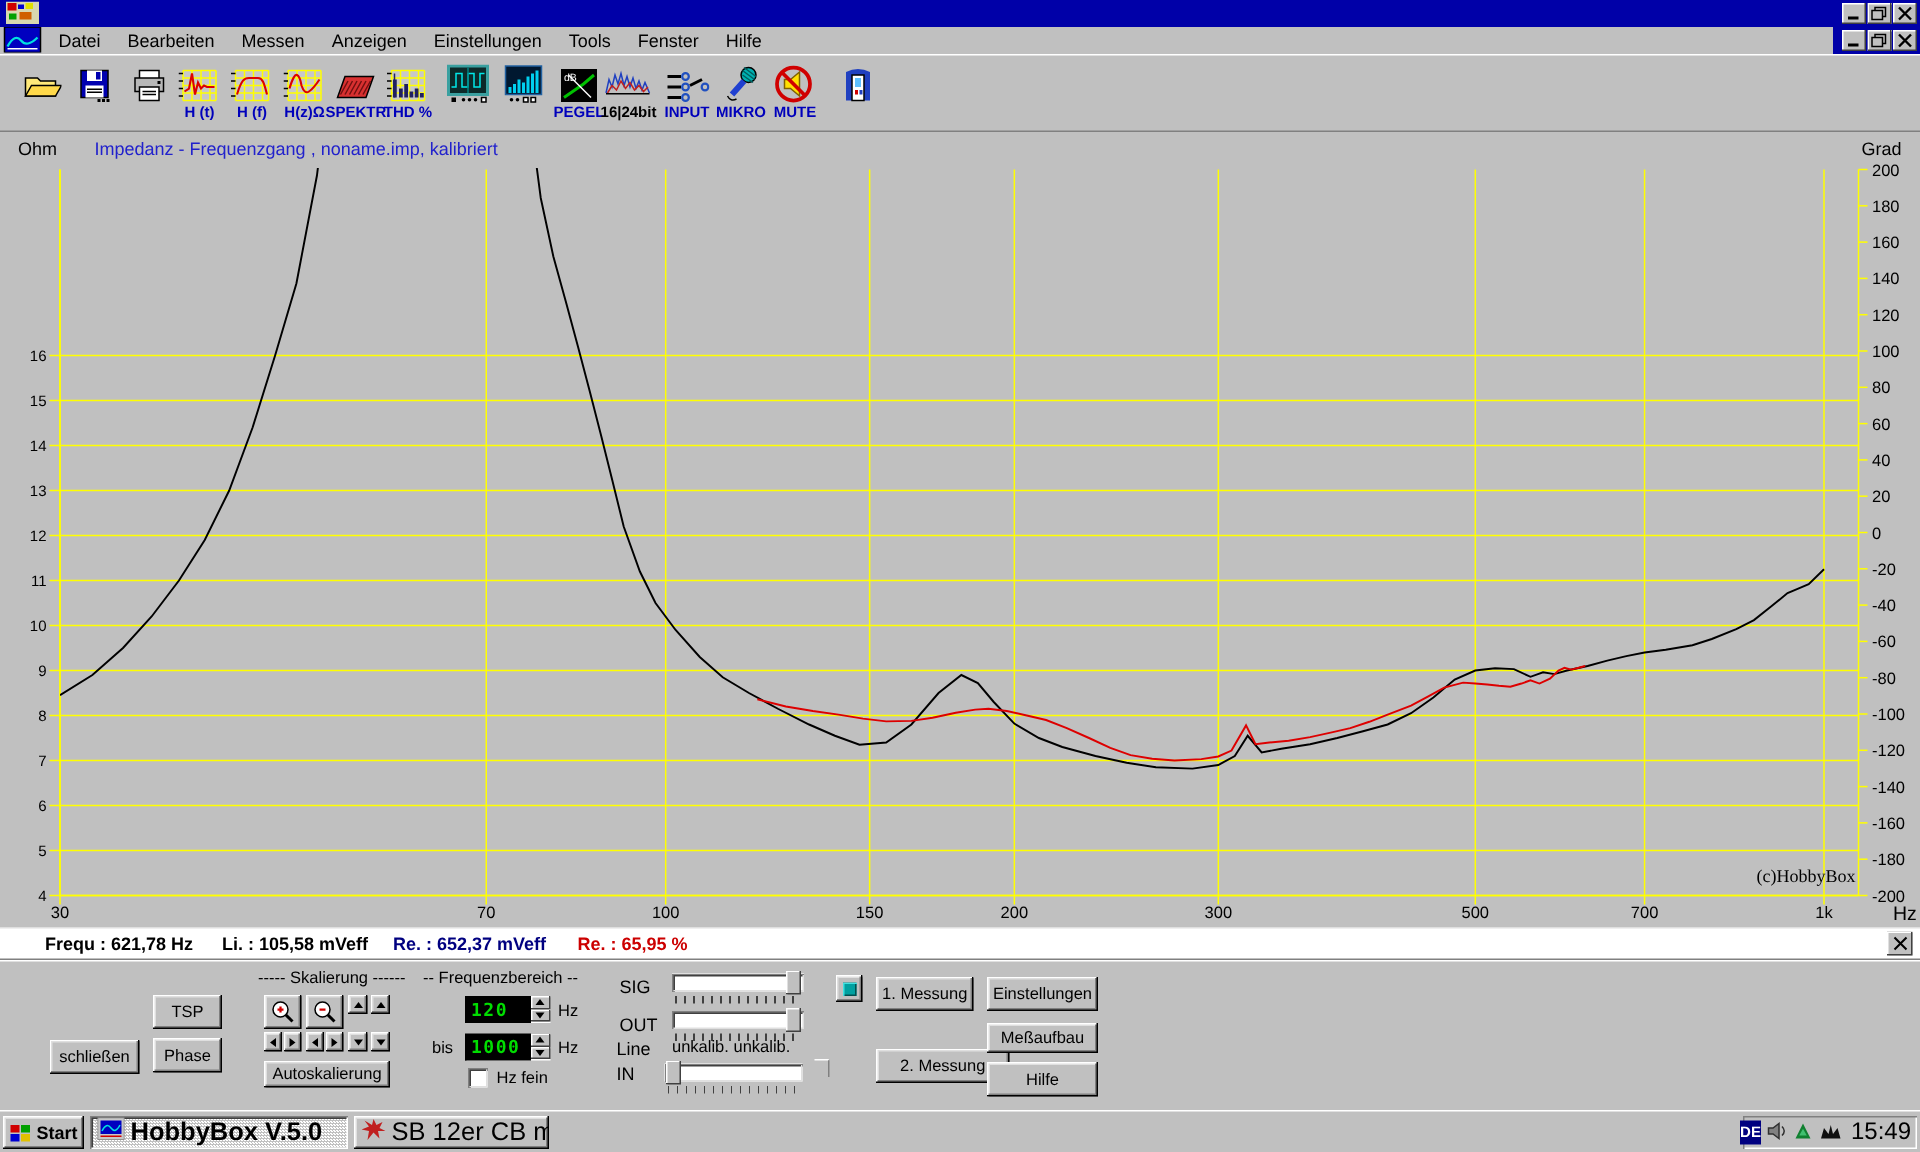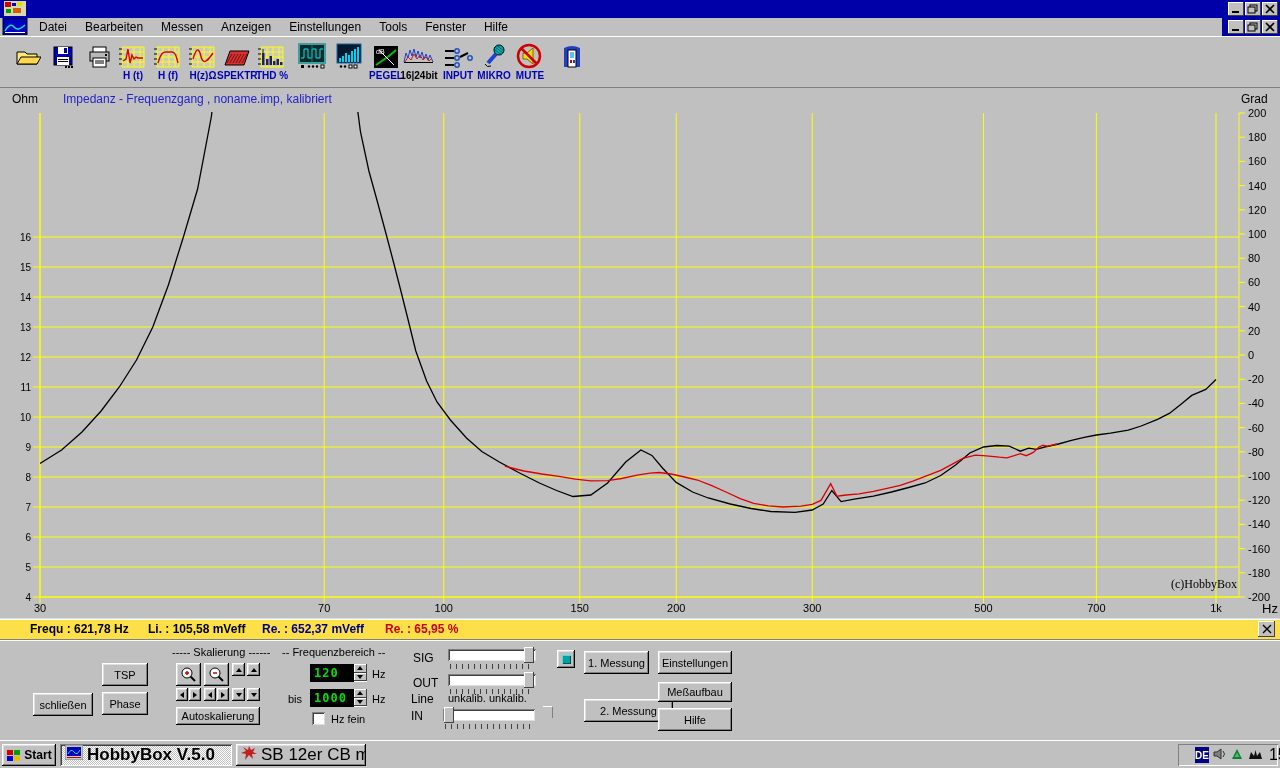--- a/index.html
+++ b/index.html
@@ -25,21 +25,21 @@
   .toolbar{position:absolute;left:0;top:36px;width:1280px;height:52px;background:#c0c0c0;
            box-shadow:inset 0 1px 0 #fff,inset 0 -1px 0 #808080;}
   .tool{position:absolute;top:6px;width:40px;text-align:center;}
   .tool .ticon{height:27px;display:flex;align-items:flex-end;justify-content:center;}
   .tool .tlabel{font-size:10px;font-weight:bold;margin-top:1px;white-space:nowrap;}
   
   .chartarea{position:absolute;left:0;top:88px;width:1280px;height:530px;background:#c0c0c0;}
   .chart-label{position:absolute;font-size:12px;color:#000;}
   .chart-title{position:absolute;left:63px;top:4px;font-size:12px;color:#2222cc;}
   
-  .statusbar{position:absolute;left:0;top:618px;width:1280px;height:22px;background:#fde047;
+  .statusbar{position:absolute;left:0;top:618px;width:1280px;height:22px;background:#ffffff;
              box-shadow:inset 0 1px 0 #dfdfdf,inset 0 2px 0 #fff,inset 0 -1px 0 #808080;}
   .statusfield{position:absolute;top:4px;font-weight:bold;font-size:12px;white-space:pre;}
   
   .panel{position:absolute;left:0;top:640px;width:1280px;height:100px;background:#c0c0c0;box-shadow:inset 0 1px 0 #fff;}
   .plabel{position:absolute;font-size:11px;white-space:nowrap;}
   .lcd{background:#000;color:#00dd00;font-family:"DejaVu Sans Mono",monospace;font-weight:bold;font-size:12px;
        display:flex;align-items:center;padding-left:4px;letter-spacing:1px;}
   .lcdwrap{box-shadow:inset 1px 1px 0 #808080,inset -1px -1px 0 #fff;display:flex;}
   .spincol{display:flex;flex-direction:column;width:14px;}
   .spinbtn{height:8.5px;display:flex;align-items:center;justify-content:center;}
@@ -50,22 +50,22 @@
   .slider-track{position:absolute;height:12px;background:#fff;box-shadow:inset 1px 1px 0 #808080,inset -1px -1px 0 #dfdfdf,inset 2px 2px 0 #404040;}
   .slider-thumb{position:absolute;top:-2px;width:10px;height:16px;}
   .ticksrow{position:absolute;height:5px;background-image:repeating-linear-gradient(90deg,#404040 0 1px,transparent 1px 6px);}
   .checkbox{position:absolute;width:13px;height:13px;background:#fff;box-shadow:inset 1px 1px 0 #808080,inset -1px -1px 0 #dfdfdf,inset 2px 2px 0 #404040;}
   
   .taskbar{position:absolute;left:0;top:740px;width:1280px;height:28px;background:#c0c0c0;box-shadow:inset 0 1px 0 #fff;}
   .startbtn{position:absolute;left:2px;top:4px;width:54px;height:22px;font-weight:bold;font-size:12px;gap:3px;}
   .taskbtn{position:absolute;top:4px;height:22px;display:flex;align-items:center;gap:4px;padding:0 5px;font-size:17px;box-sizing:border-box;white-space:nowrap;overflow:hidden;}
   .taskbtn.active{font-weight:bold;box-shadow:inset 1px 1px 0 #808080,inset -1px -1px 0 #fff,inset 2px 2px 0 #404040;
                   background:repeating-conic-gradient(#fff 0% 25%,#c0c0c0 0% 50%) 0 0/2px 2px;}
-  .tray{position:absolute;right:2px;top:4px;width:100px;height:22px;box-shadow:inset 1px 1px 0 #808080,inset -1px -1px 0 #fff;
-        display:flex;align-items:center;gap:3px;padding:0 17px;box-sizing:border-box;}
+  .tray{position:absolute;right:2px;top:4px;width:116px;height:22px;box-shadow:inset 1px 1px 0 #808080,inset -1px -1px 0 #fff;
+        display:flex;align-items:center;gap:3px;padding:0 4px;box-sizing:border-box;justify-content:flex-end;}
   .de-badge{width:18px;height:16px;background:#000080;color:#fff;font-size:10px;font-weight:bold;display:flex;align-items:center;justify-content:center;}
   .tray-time{font-size:16px;margin-left:2px;}
 </style>
 </head>
 <body>
 
 <div class="titlebar">
   <span class="appicon">
     <svg width="22" height="15">
         <rect width="22" height="15" fill="#d8d8b0"></rect>

